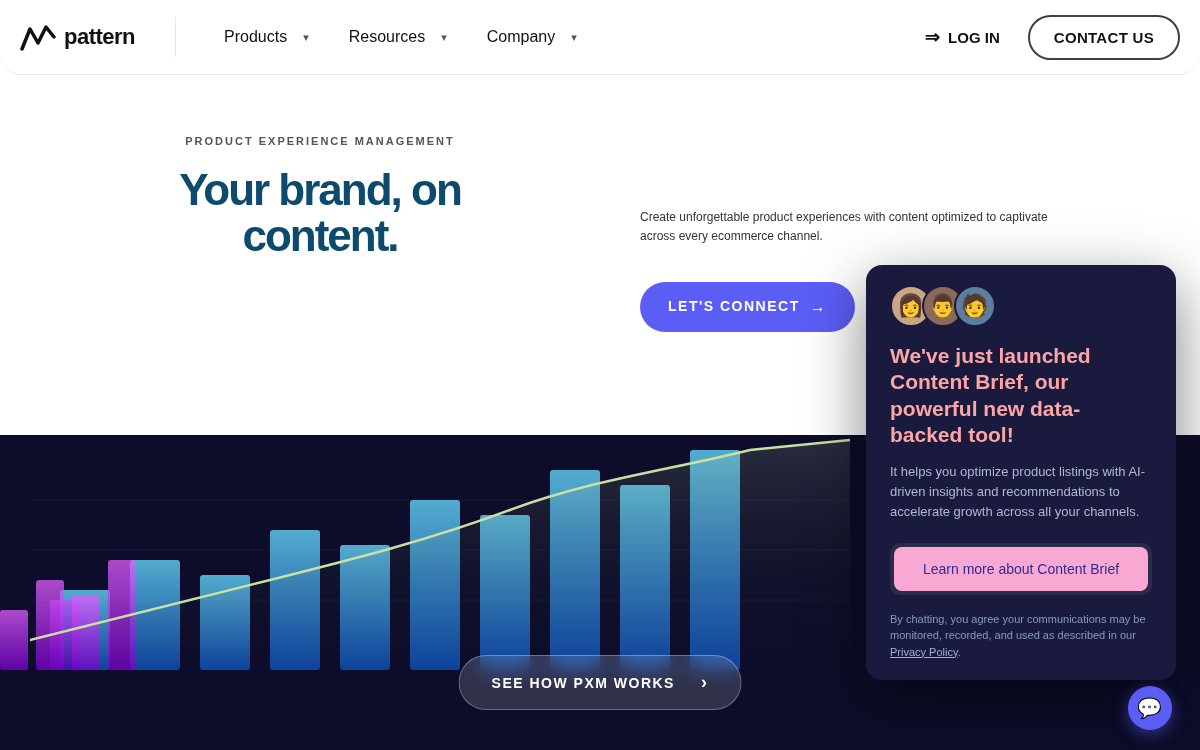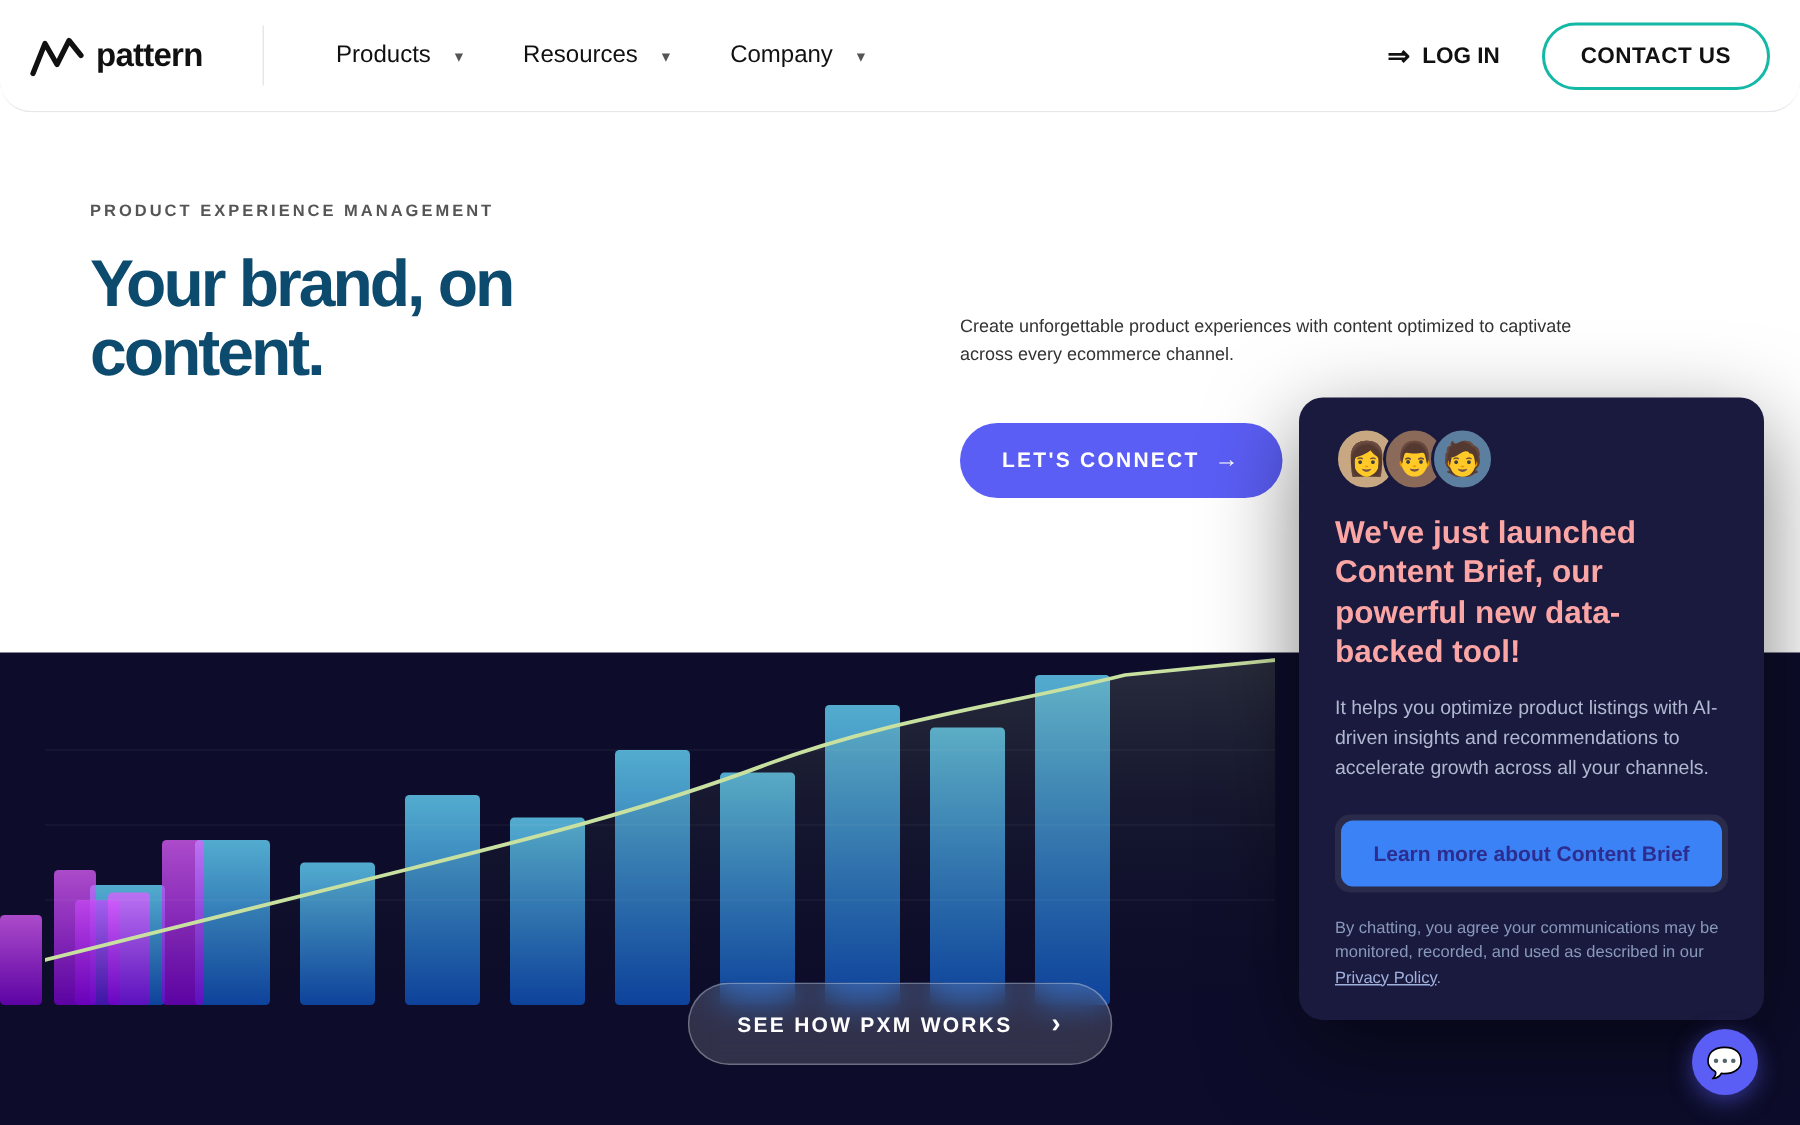--- a/index.html
+++ b/index.html
@@ -22,32 +22,32 @@
       cursor: pointer; border-radius: 6px;
     }
     .chevron { font-size: 11px; color: #555; margin-top: 1px; }
     .nav-actions { display: flex; align-items: center; gap: 16px; margin-left: auto; }
     .login-btn {
       display: flex; align-items: center; gap: 8px;
       font-size: 15px; font-weight: 600; color: #111; cursor: pointer; padding: 8px 12px;
     }
     .login-icon { font-size: 18px; }
     .contact-btn {
-      padding: 12px 24px; border: 2px solid #14b8a6; border-radius: 30px;
+      padding: 12px 24px; border: 2px solid #404040; border-radius: 30px;
       font-size: 15px; font-weight: 700; color: #111; cursor: pointer; background: #fff;
       letter-spacing: 0.3px;
     }
 
     
     .hero {
       display: flex; padding: 60px 60px 40px 60px;
       position: relative; z-index: 5; background: #fff;
       min-height: 360px;
     }
-    .hero-left { flex: 1; padding-right: 60px; }
+    .hero-left { flex: 1; padding-right: 60px; text-align: center; }
     .hero-eyebrow {
       font-size: 11px; font-weight: 700; letter-spacing: 2px;
       color: #555; margin-bottom: 20px; text-transform: uppercase;
     }
     .hero-title {
       font-size: 44px; font-weight: 900; line-height: 1.05;
       color: #0c4a6e; letter-spacing: -2px; margin-bottom: 16px;
     }
     .hero-right { width: 500px; display: flex; flex-direction: column; justify-content: center; padding-top: 10px; }
     .hero-desc {
@@ -119,23 +119,23 @@
       font-size: 13px; line-height: 1.55; color: #b0b8d0;
       margin-bottom: 20px;
     }
     .popup-cta-wrap {
       margin: 0 24px 16px 24px;
       background: rgba(255,255,255,0.07);
       border-radius: 10px; padding: 4px;
     }
     .popup-cta {
       width: 100%; padding: 14px;
-      background: #3b82f6;
+      background: #f9a8d4;
       border: none; border-radius: 8px;
-      font-size: 14px; font-weight: 700; color: #2d2d8f;
+      font-size: 14px; font-weight: 400; color: #2d2d8f;
       cursor: pointer; text-align: center;
     }
     .popup-footer {
       padding: 0 24px;
       font-size: 11px; color: #8899bb; line-height: 1.5;
     }
     .popup-link { color: #a0b0dd; text-decoration: underline; cursor: pointer; }
 
     
     .chat-bubble {

